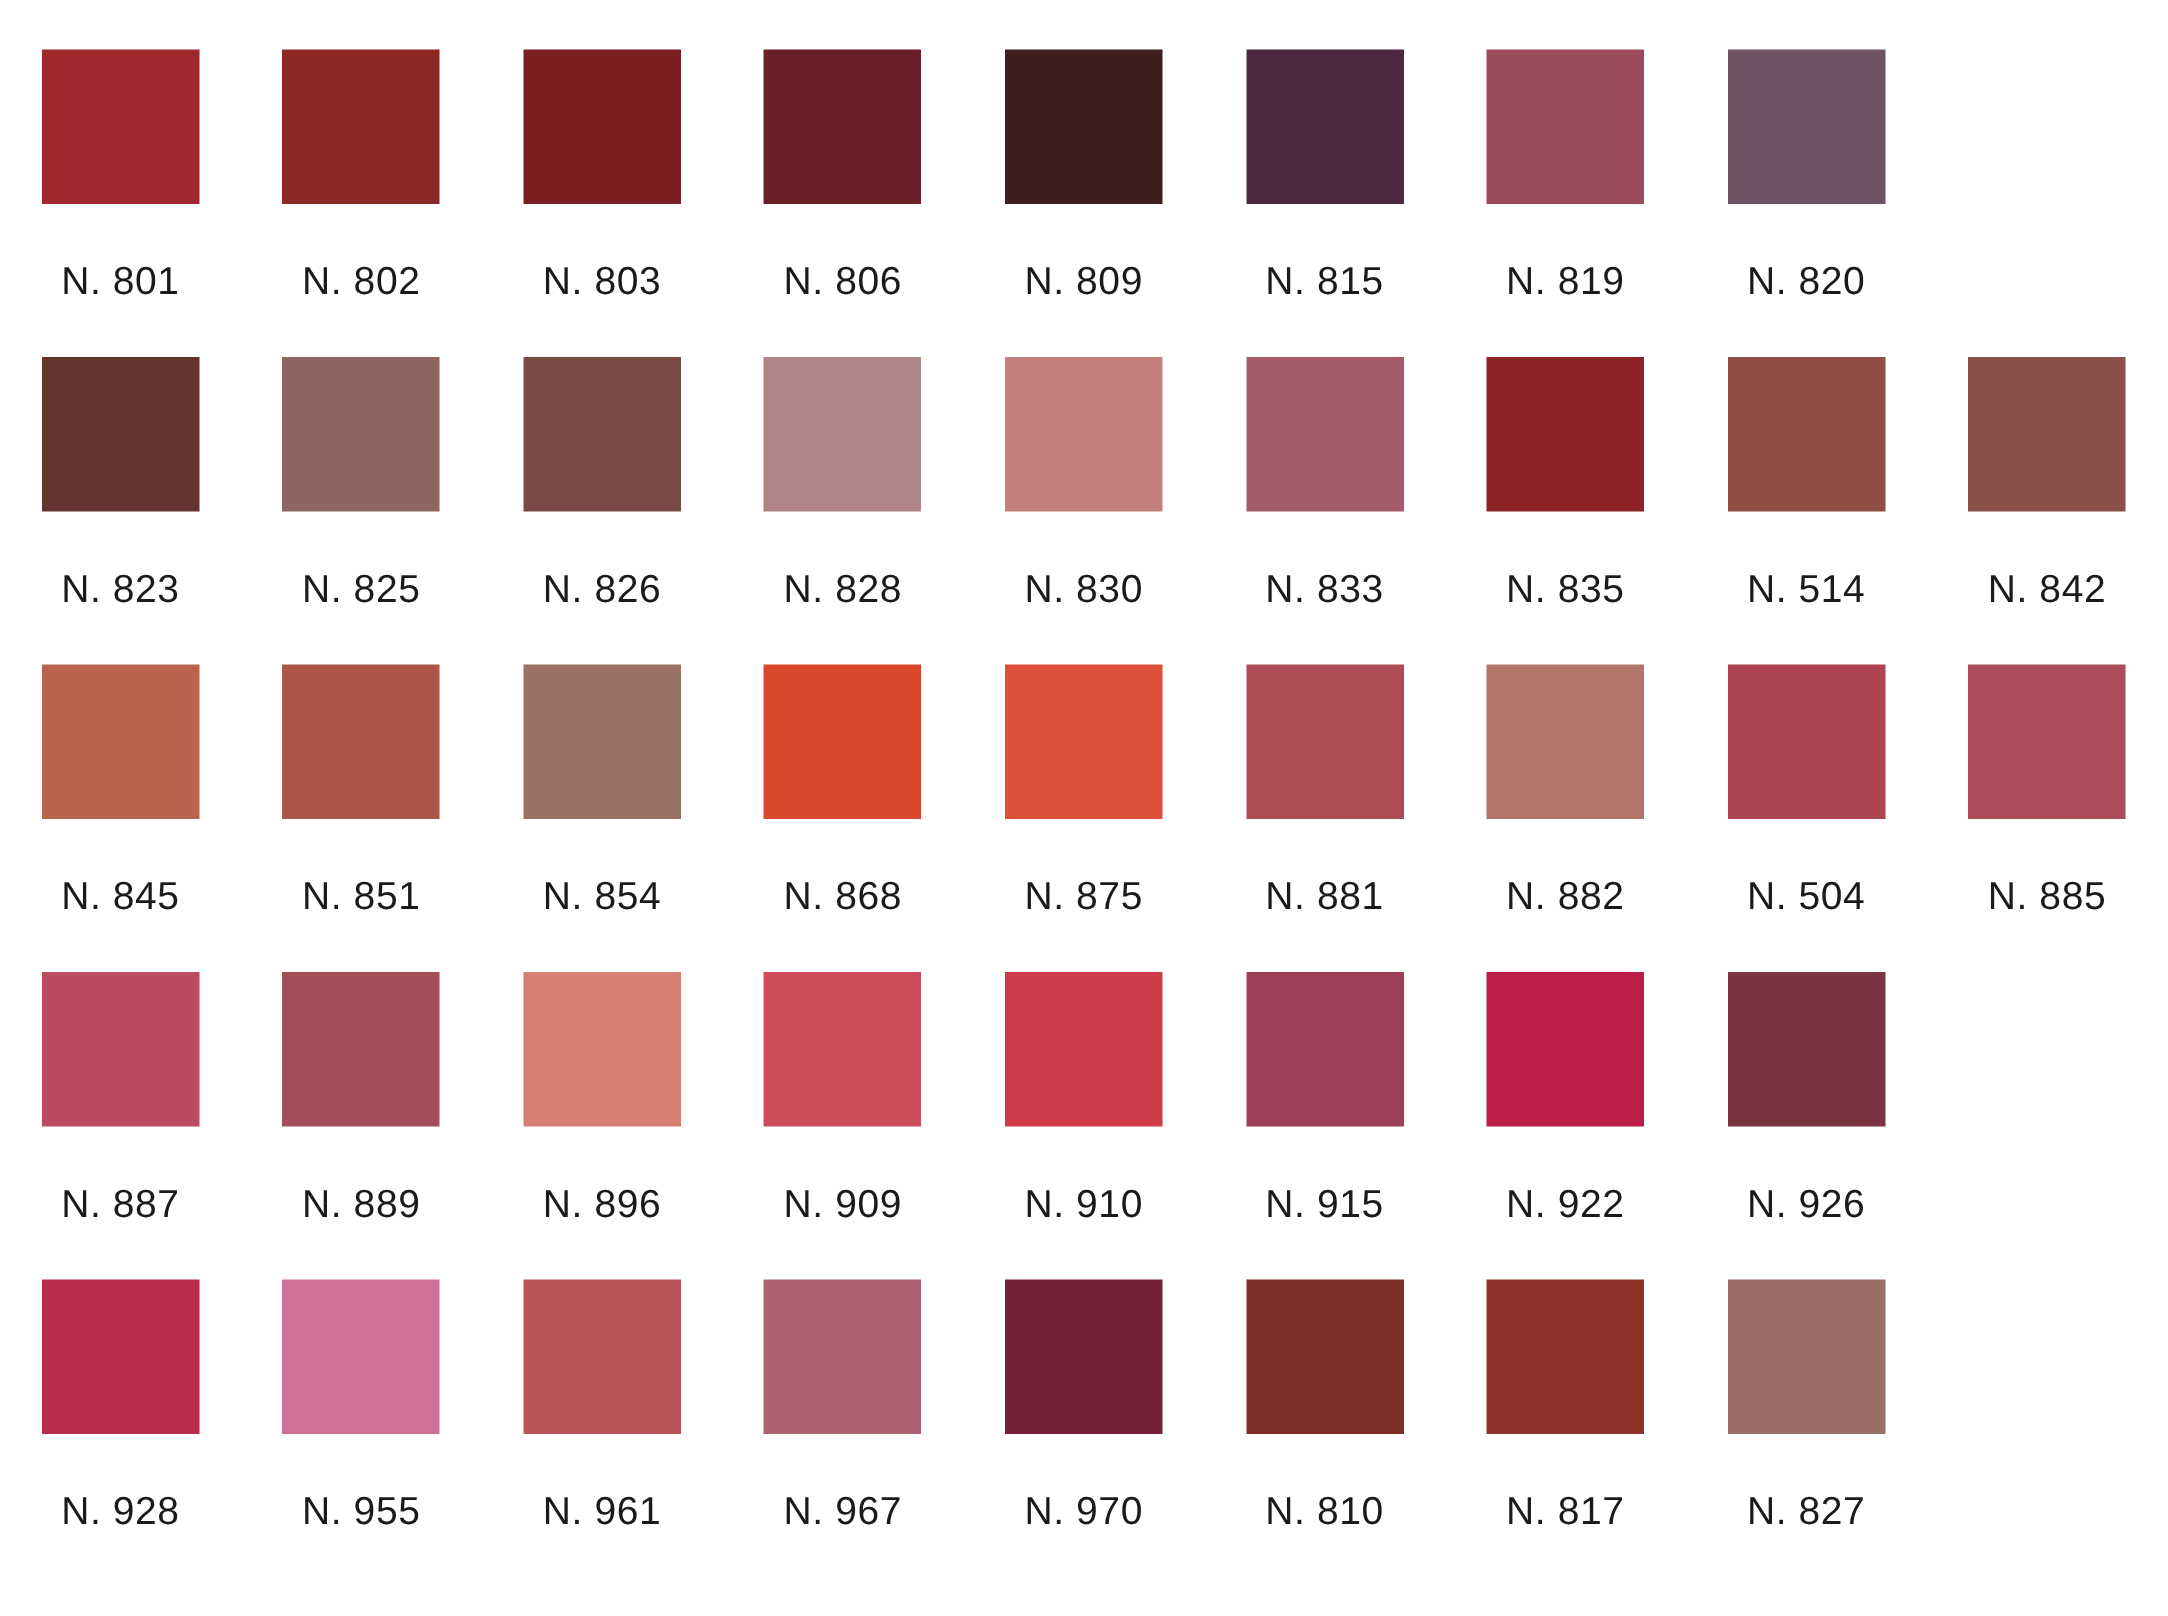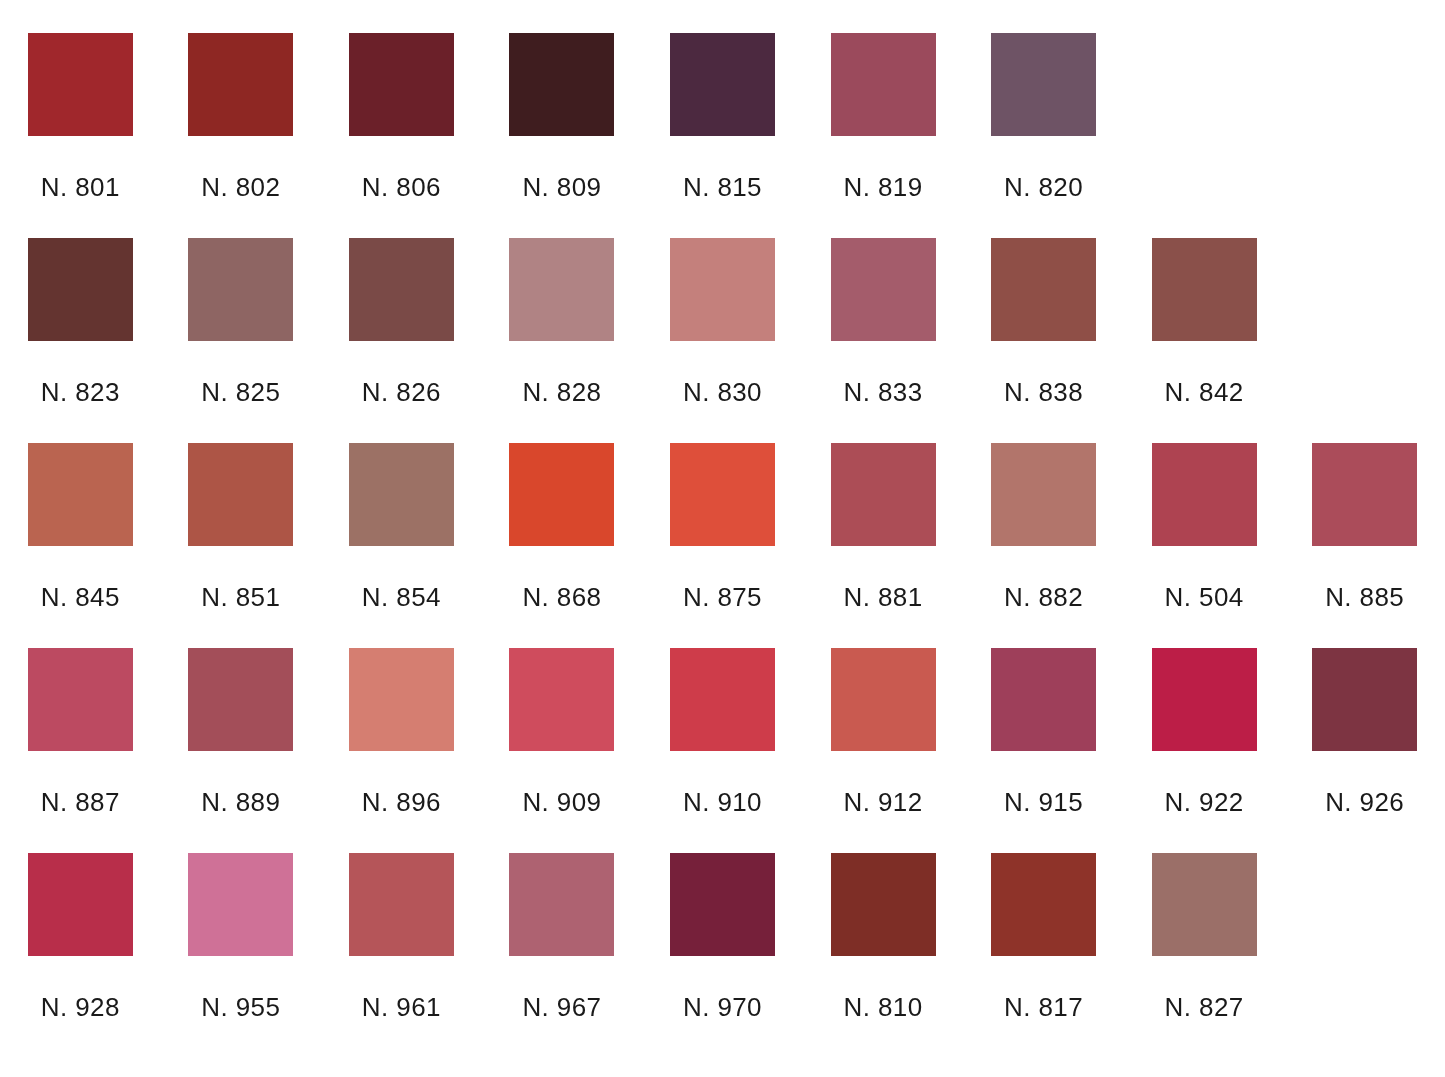--- a/index.html
+++ b/index.html
@@ -59,20 +59,24 @@
     <div class="swatch-row">
       <div class="swatch-cell">
         <div class="swatch-chip" style="background-color: rgb(160, 39, 44);"></div>
         <div class="swatch-label">N. 801</div>
       </div>
       <div class="swatch-cell">
         <div class="swatch-chip" style="background-color: rgb(142, 39, 35);"></div>
         <div class="swatch-label">N. 802</div>
       </div>
       <div class="swatch-cell">
+        <div class="swatch-chip" style="background-color: rgb(123, 31, 35);"></div>
+        <div class="swatch-label">N. 803</div>
+      </div>
+      <div class="swatch-cell">
         <div class="swatch-chip" style="background-color: rgb(107, 32, 41);"></div>
         <div class="swatch-label">N. 806</div>
       </div>
       <div class="swatch-cell">
         <div class="swatch-chip" style="background-color: rgb(63, 29, 31);"></div>
         <div class="swatch-label">N. 809</div>
       </div>
       <div class="swatch-cell">
         <div class="swatch-chip" style="background-color: rgb(76, 41, 64);"></div>
         <div class="swatch-label">N. 815</div>
@@ -105,22 +109,26 @@
       </div>
       <div class="swatch-cell">
         <div class="swatch-chip" style="background-color: rgb(196, 128, 124);"></div>
         <div class="swatch-label">N. 830</div>
       </div>
       <div class="swatch-cell">
         <div class="swatch-chip" style="background-color: rgb(164, 92, 107);"></div>
         <div class="swatch-label">N. 833</div>
       </div>
       <div class="swatch-cell">
+        <div class="swatch-chip" style="background-color: rgb(142, 34, 41);"></div>
+        <div class="swatch-label">N. 835</div>
+      </div>
+      <div class="swatch-cell">
         <div class="swatch-chip" style="background-color: rgb(143, 79, 71);"></div>
-        <div class="swatch-label">N. 838</div>
+        <div class="swatch-label">N. 514</div>
       </div>
       <div class="swatch-cell">
         <div class="swatch-chip" style="background-color: rgb(138, 80, 74);"></div>
         <div class="swatch-label">N. 842</div>
       </div>
     </div>
     <div class="swatch-row">
       <div class="swatch-cell">
         <div class="swatch-chip" style="background-color: rgb(186, 100, 80);"></div>
         <div class="swatch-label">N. 845</div>
@@ -171,24 +179,20 @@
         <div class="swatch-chip" style="background-color: rgb(213, 126, 113);"></div>
         <div class="swatch-label">N. 896</div>
       </div>
       <div class="swatch-cell">
         <div class="swatch-chip" style="background-color: rgb(207, 76, 93);"></div>
         <div class="swatch-label">N. 909</div>
       </div>
       <div class="swatch-cell">
         <div class="swatch-chip" style="background-color: rgb(206, 60, 74);"></div>
         <div class="swatch-label">N. 910</div>
-      </div>
-      <div class="swatch-cell">
-        <div class="swatch-chip" style="background-color: rgb(201, 90, 80);"></div>
-        <div class="swatch-label">N. 912</div>
       </div>
       <div class="swatch-cell">
         <div class="swatch-chip" style="background-color: rgb(158, 63, 90);"></div>
         <div class="swatch-label">N. 915</div>
       </div>
       <div class="swatch-cell">
         <div class="swatch-chip" style="background-color: rgb(188, 30, 71);"></div>
         <div class="swatch-label">N. 922</div>
       </div>
       <div class="swatch-cell">

